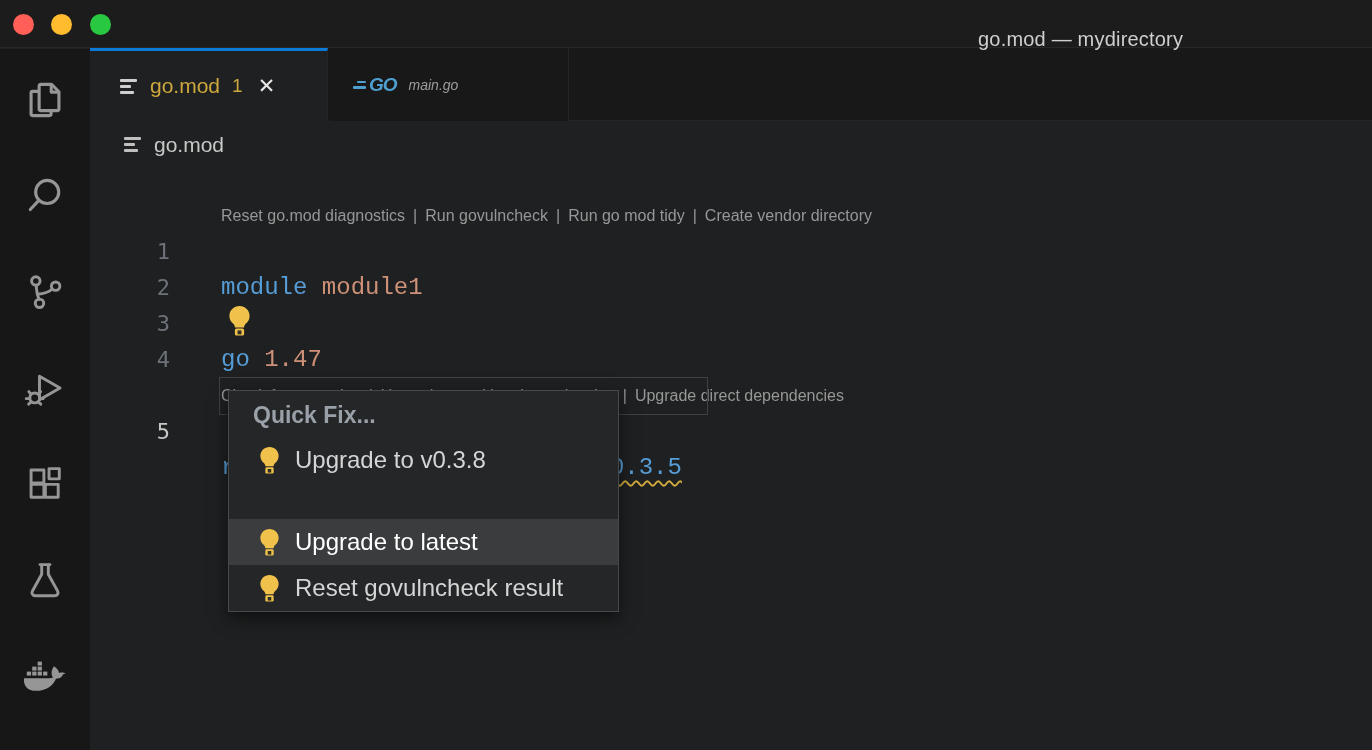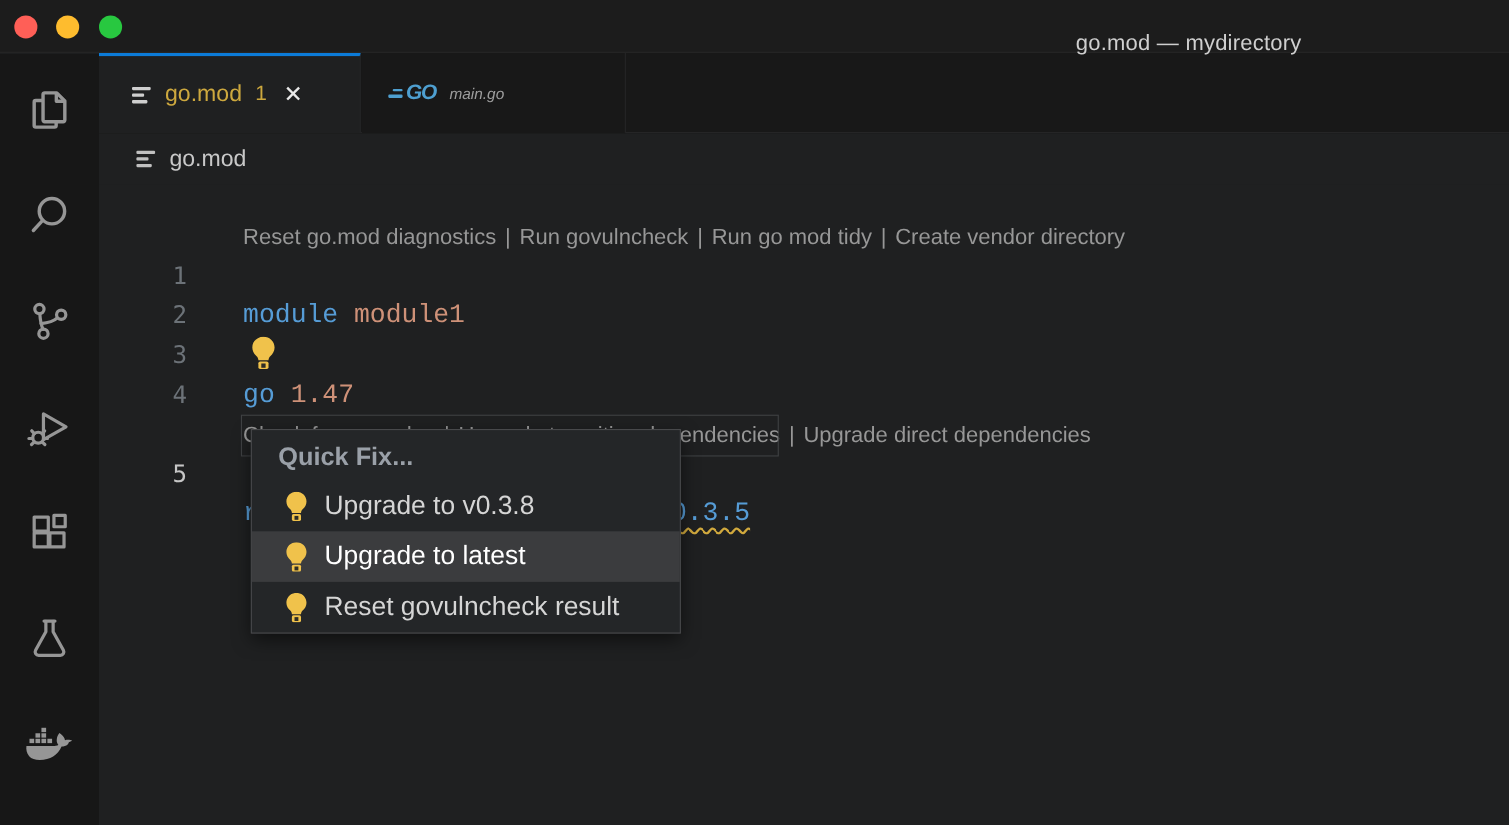--- a/index.html
+++ b/index.html
@@ -55,37 +55,37 @@
          white-space:pre; }
   .linenum { position:absolute; left:0; width:80px; text-align:right;
              font-family:"DejaVu Sans Mono", monospace; font-size:22px; color:#6c7278; }
   .linenum.active { color:#c6c6c6; }
   .code { position:absolute; left:131px; font-family:Liberation Mono, monospace;
           font-size:24px; color:#d4d4d4; }
   .tok-kw { color:#569cd6; }
   .tok-str { color:#ce9178; }
   .tok-ver { color:#569cd6; text-decoration:underline wavy #d1a93d 2px;
              text-underline-offset:6px; }
-  .codelens { position:absolute; left:131px; font-size:20px; color:#979797;
+  .codelens { position:absolute; left:131px; font-size:16px; color:#979797;
               cursor:pointer; }
   .codelens .sep { margin:0 8px; }
   #line5-box { position:absolute; left:219px; top:377px; width:489px; height:38px;
                border:1px solid #3f4143; z-index:1; }
   #gutter-lightbulb { position:absolute; left:228px; top:306px; width:23px;
                       height:30px; cursor:pointer; z-index:2; }
 
   
   #quickfix { position:absolute; left:228px; top:390px; width:391px;
               background:#242628; border:1px solid #48494b;
               box-shadow:0 6px 16px rgba(0,0,0,.55); z-index:30; }
   #quickfix .header { height:46px; line-height:48px; padding-left:24px;
                       color:#9aa0a8; font-size:23px; font-weight:600; }
   .qf-item { height:46px; display:flex; align-items:center; padding-left:30px;
              color:#d5d5d5; font-size:24px; cursor:pointer;text-align:center; }
-  .qf-item.selected { background:#3b3c3e; color:#ffffff; }
+  .qf-item.selected { background:#3b3c3e; color:#ffffff;margin-top:36px; }
   .qf-item svg { width:21px; height:27px; margin-right:15px; flex:0 0 auto; }
 
   .bulb-fill { fill:#f0c24b; }
   .bulb-notch { fill:#2e2d26; }
 </style>
 </head>
 <body>
 
 <div id="titlebar">
   <span class="tl" style="left:13px; background:#ff5f57"></span>

